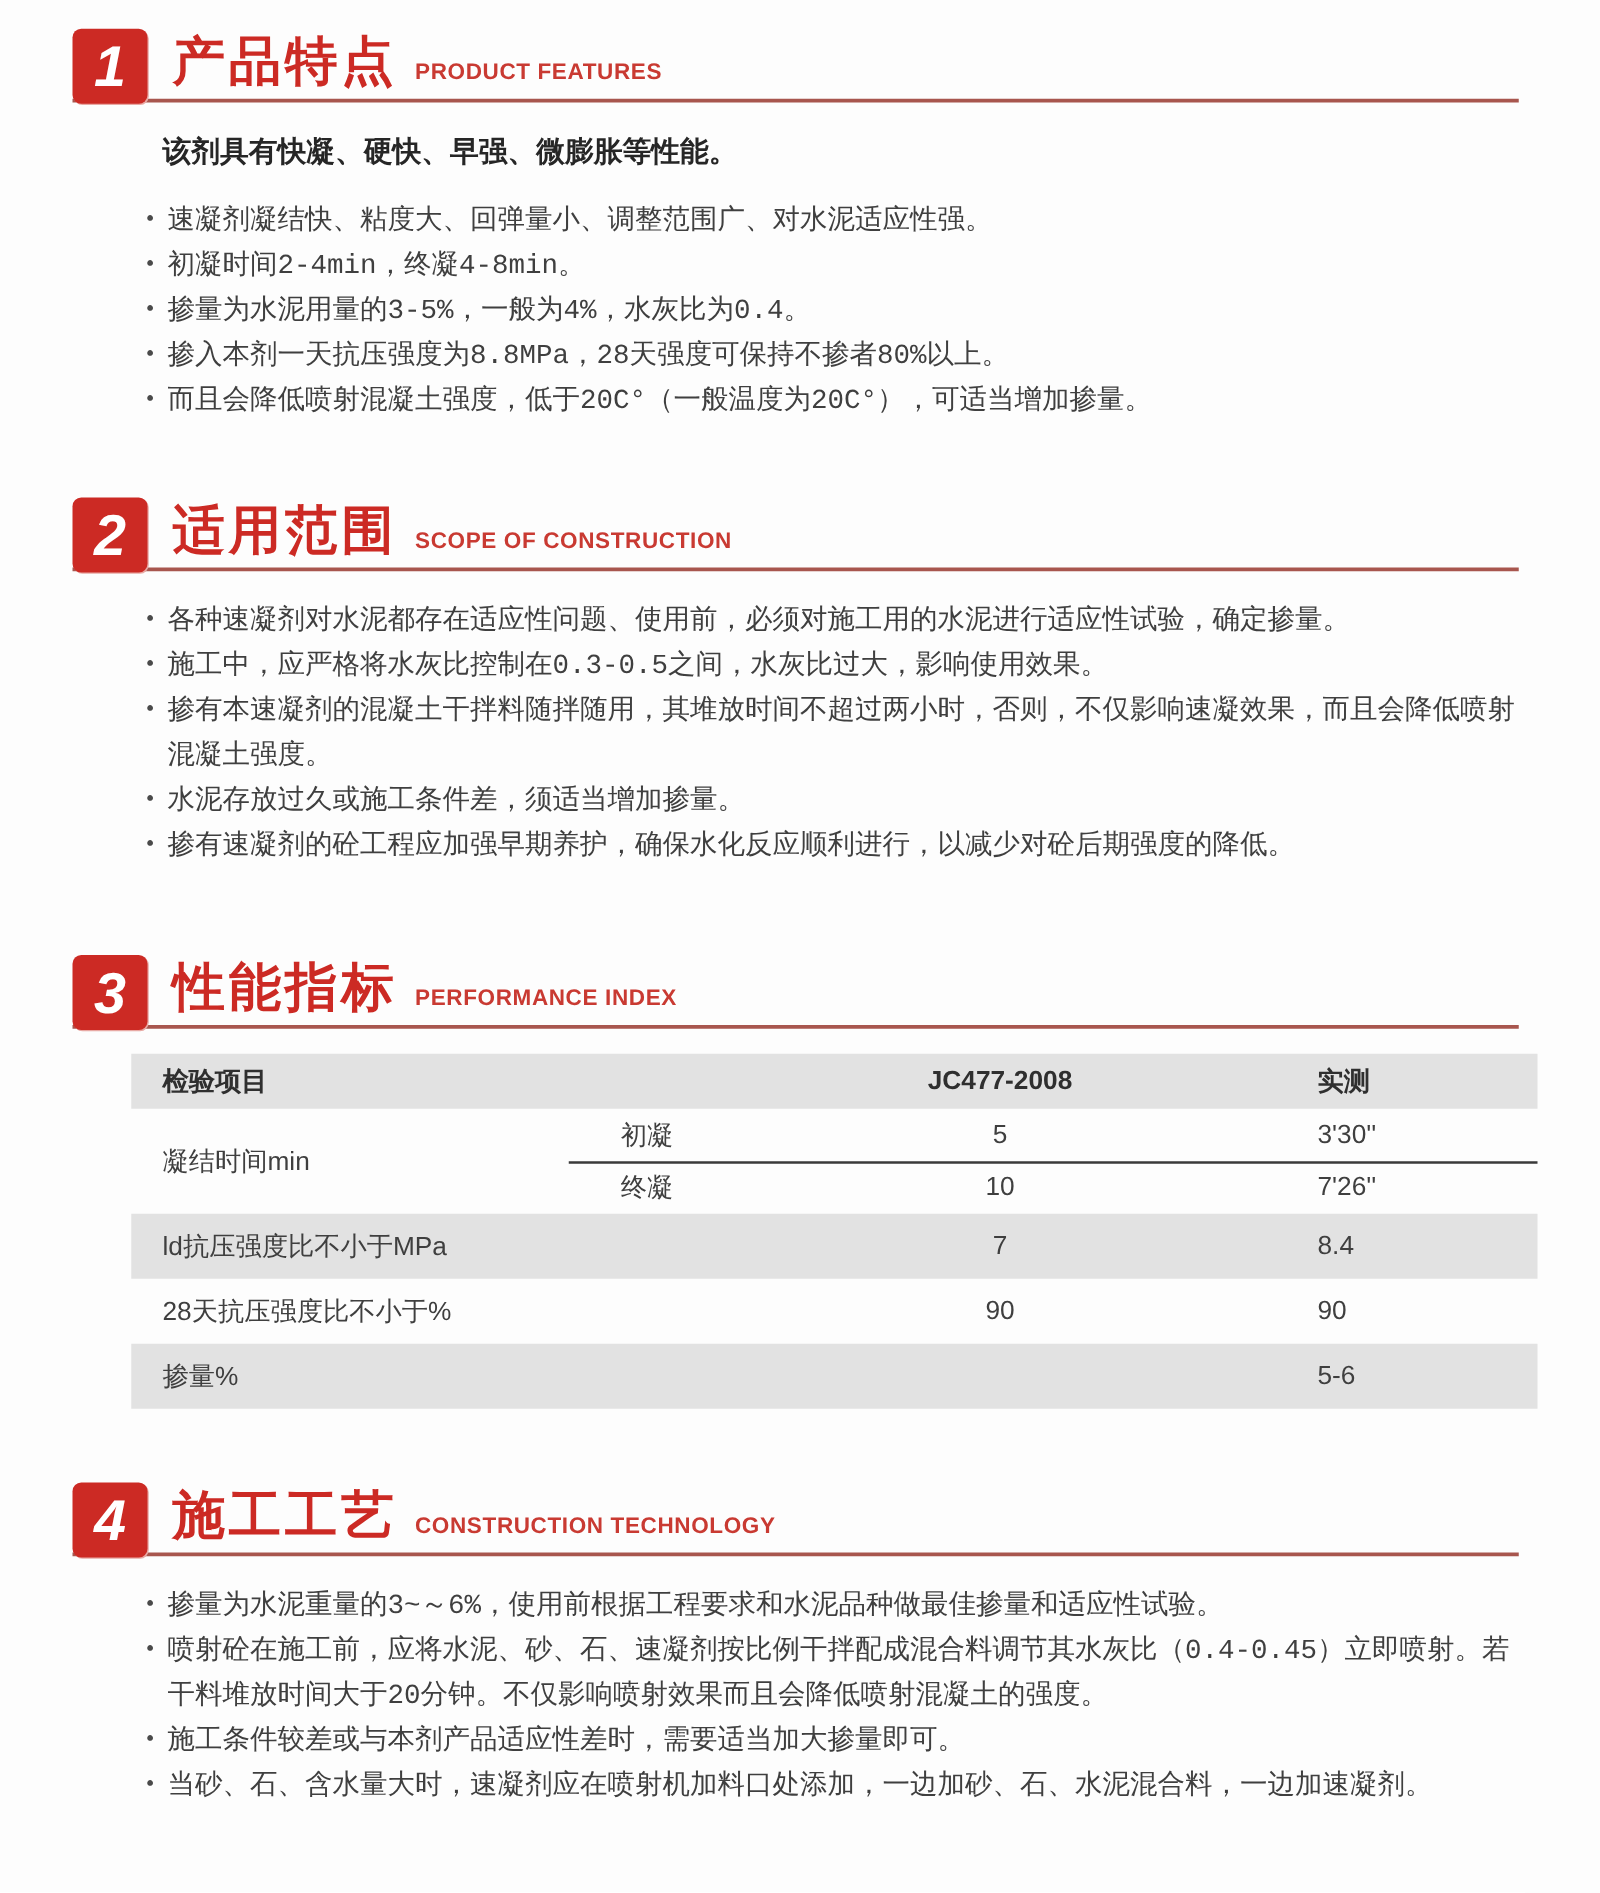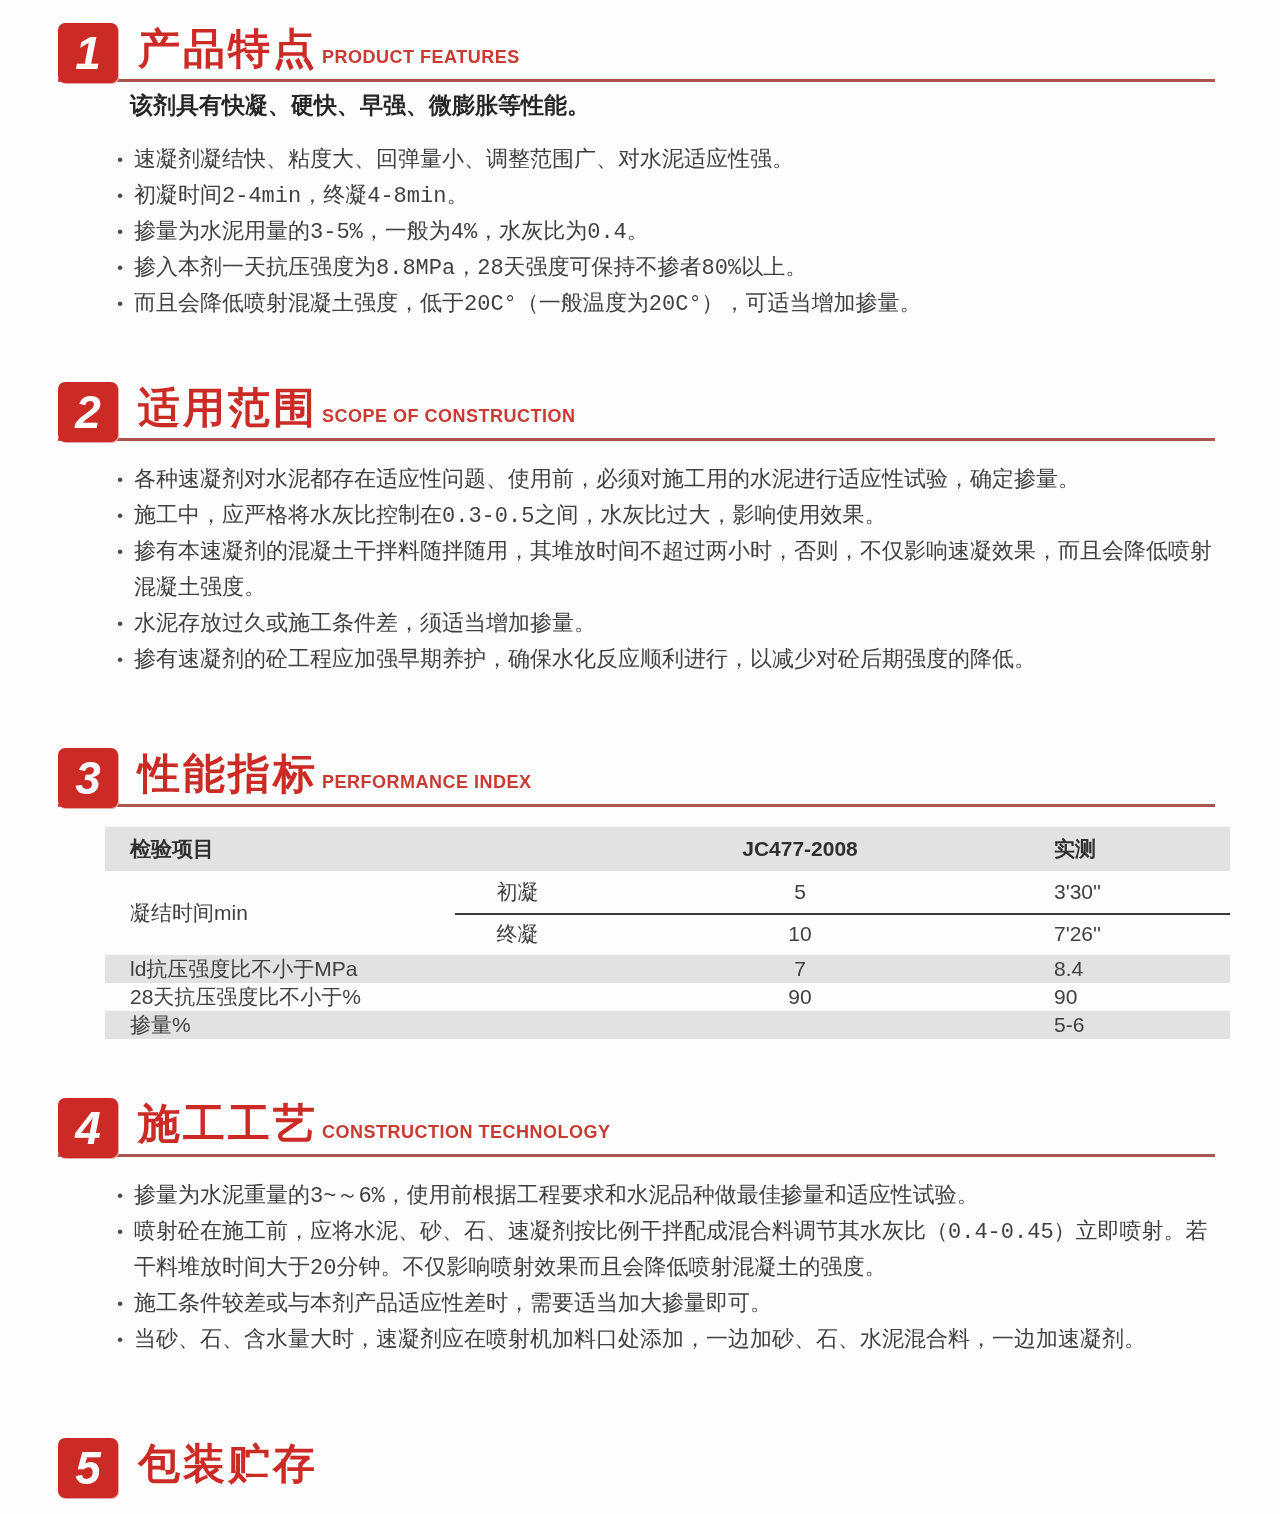--- a/index.html
+++ b/index.html
@@ -30,31 +30,31 @@
     background:#cc2a24;
     border-radius:7px;
     color:#ffffff;
     font-weight:bold; font-style:italic;
     font-size:46px;
     display:flex; align-items:center; justify-content:center;
     box-shadow:1px 1px 0 #e8a9a4;
   }
   .titles {
     position:absolute; left:80px; bottom:5px;
-    display:flex; align-items:baseline; gap:4px; white-space:nowrap;
+    display:flex; align-items:baseline; gap:14px; white-space:nowrap;
   }
   .title-cn {
     font-size:42px; font-weight:bold; color:#cc2a24; letter-spacing:3px;
   }
   .title-en {
     font-size:18px; font-weight:bold; color:#c93a32; letter-spacing:0.5px;
   }
   
   .intro {
-    margin:8px 65px 2px 130px;
+    margin:24px 65px 2px 130px;
     font-size:23px; font-weight:bold; color:#262626;
   }
   ul.bullets {
     list-style:none;
     margin:22px 60px 0 115px;
     padding:0;
     font-family:Liberation Mono, monospace;
   }
   ul.bullets li {
     position:relative;
@@ -72,21 +72,21 @@
     margin:20px 0 0 105px;
     width:1125px;
     font-size:21px;
   }
   .t-grid {
     display:grid;
     grid-template-columns:350px 125px 440px 210px;
     align-items:center;
   }
   .t-head { height:44px; background:#e2e2e2; color:#2f2f2f; font-weight:bold; }
-  .t-row  { height:28px; }
+  .t-row  { height:52px; }
   .t-row.shaded { background:#e2e2e2; }
   .t-combined {
     position:relative;
     grid-template-rows:42px 42px;
     background:transparent;
   }
   .t-combined .c-label { grid-row:1 / 3; }
   .t-divider {
     position:absolute; top:42px; left:350px; right:0;
     height:2px; background:#3a3a3a;

